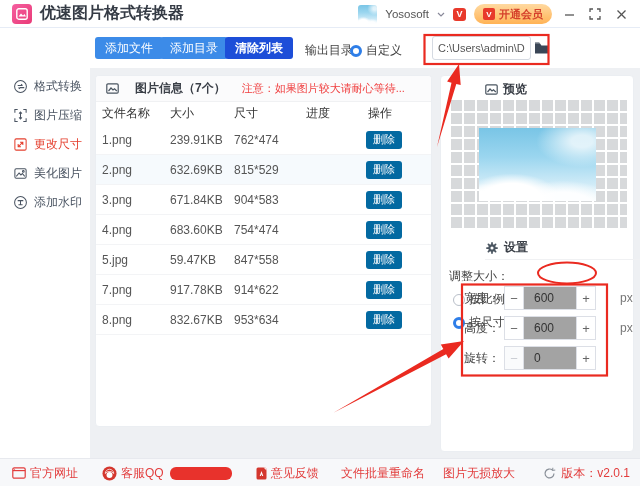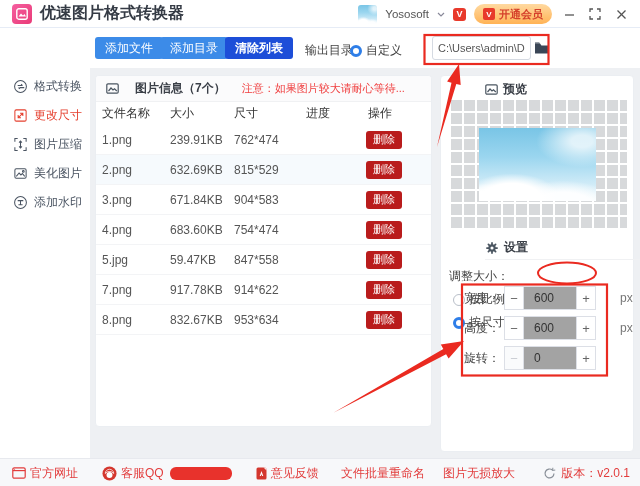--- a/index.html
+++ b/index.html
@@ -66,21 +66,21 @@
   .list-head { height:26px; background:#fbfbfc; border-bottom:1px solid #f0f1f3;
     display:flex; align-items:center; padding-left:10px; gap:16px; }
   .list-head .t { color:#3a3f47; font-weight:bold; font-size:12px; }
   .list-head .notice { color:#f03e3e; font-size:11px; }
   .thead, .trow { display:flex; align-items:center; padding-left:6px; }
   .thead { height:23px; color:#333; }
   .c-name { width:68px; } .c-size { width:64px; } .c-dims { width:62px; } .c-prog { width:70px; } .c-op { flex:1; }
   .trow { height:30px; border-bottom:1px solid #f3f4f6; color:#555; }
   .trow.tint { background:#f6fafd; }
   .prog { width:56px; height:7px; border-radius:4px; background:#ececec; }
-  .btn-del { height:18px; padding:0 7px; background:#b91c1c; border:none; border-radius:3px;
+  .btn-del { height:18px; padding:0 7px; background:#0369a1; border:none; border-radius:3px;
     color:#fff; font-size:11px; cursor:pointer; font-family:"Liberation Sans","DejaVu Sans",sans-serif; }
   
   .right-card { left:440px; top:75px; width:194px; height:377px; }
   .sec-head { position:absolute; left:8px; display:flex; align-items:center; gap:5px;
     color:#3a3f47; font-weight:bold;margin-left:36px; }
   .checker { position:absolute; left:8px; top:22px; width:178px; height:130px;
     background-color:#d7d9db;
     background-image:linear-gradient(#fff 2px, transparent 2px),
                      linear-gradient(90deg,#fff 2px, transparent 2px);
     background-size:13px 13px; }
@@ -172,34 +172,34 @@
 
 <div class="sidebar">
   <div class="side-item">
     <svg width="15" height="15" viewBox="0 0 16 16" fill="none" stroke="currentColor" stroke-width="1.1">
         <circle cx="8" cy="8" r="6.3"></circle>
         <path d="M5 7 h5 M8.6 5.6 L10.2 7"></path>
         <path d="M11 9.2 h-5 M6.4 10.6 L4.8 9.2" transform="translate(1,0)"></path>
       </svg>
     <span>格式转换</span>
   </div>
-  <div class="side-item active">
-    <svg width="15" height="15" viewBox="0 0 16 16" fill="none" stroke="currentColor" stroke-width="1.1">
-        <rect x="2" y="2" width="12" height="12" rx="1.5"></rect>
-        <path d="M10.5 5.5 L5.5 10.5 M10.5 8.5 v-3 h-3 M5.5 7.5 v3 h3"></path>
-      </svg>
-    <span>更改尺寸</span>
-  </div>
   <div class="side-item">
     <svg width="15" height="15" viewBox="0 0 16 16" fill="none" stroke="currentColor" stroke-width="1.1">
         <path d="M5 1.5 H2 V5 M11 1.5 H14 V5"></path>
         <path d="M5 14.5 H2 V11 M11 14.5 H14 V11"></path>
         <path d="M8 4 v8 M6.5 6 L8 4.2 L9.5 6 M6.5 10 L8 11.8 L9.5 10"></path>
       </svg>
     <span>图片压缩</span>
+  </div>
+  <div class="side-item active">
+    <svg width="15" height="15" viewBox="0 0 16 16" fill="none" stroke="currentColor" stroke-width="1.1">
+        <rect x="2" y="2" width="12" height="12" rx="1.5"></rect>
+        <path d="M10.5 5.5 L5.5 10.5 M10.5 8.5 v-3 h-3 M5.5 7.5 v3 h3"></path>
+      </svg>
+    <span>更改尺寸</span>
   </div>
   <div class="side-item">
     <svg width="15" height="15" viewBox="0 0 16 16" fill="none" stroke="currentColor" stroke-width="1.1">
         <rect x="2" y="3" width="12" height="10" rx="1.5"></rect>
         <path d="M3.5 11 L6.5 7.5 L8.5 9.5 L10 8 L12.5 11"></path>
         <circle cx="11" cy="5.8" r="0.9"></circle>
       </svg>
     <span>美化图片</span>
   </div>
   <div class="side-item">

